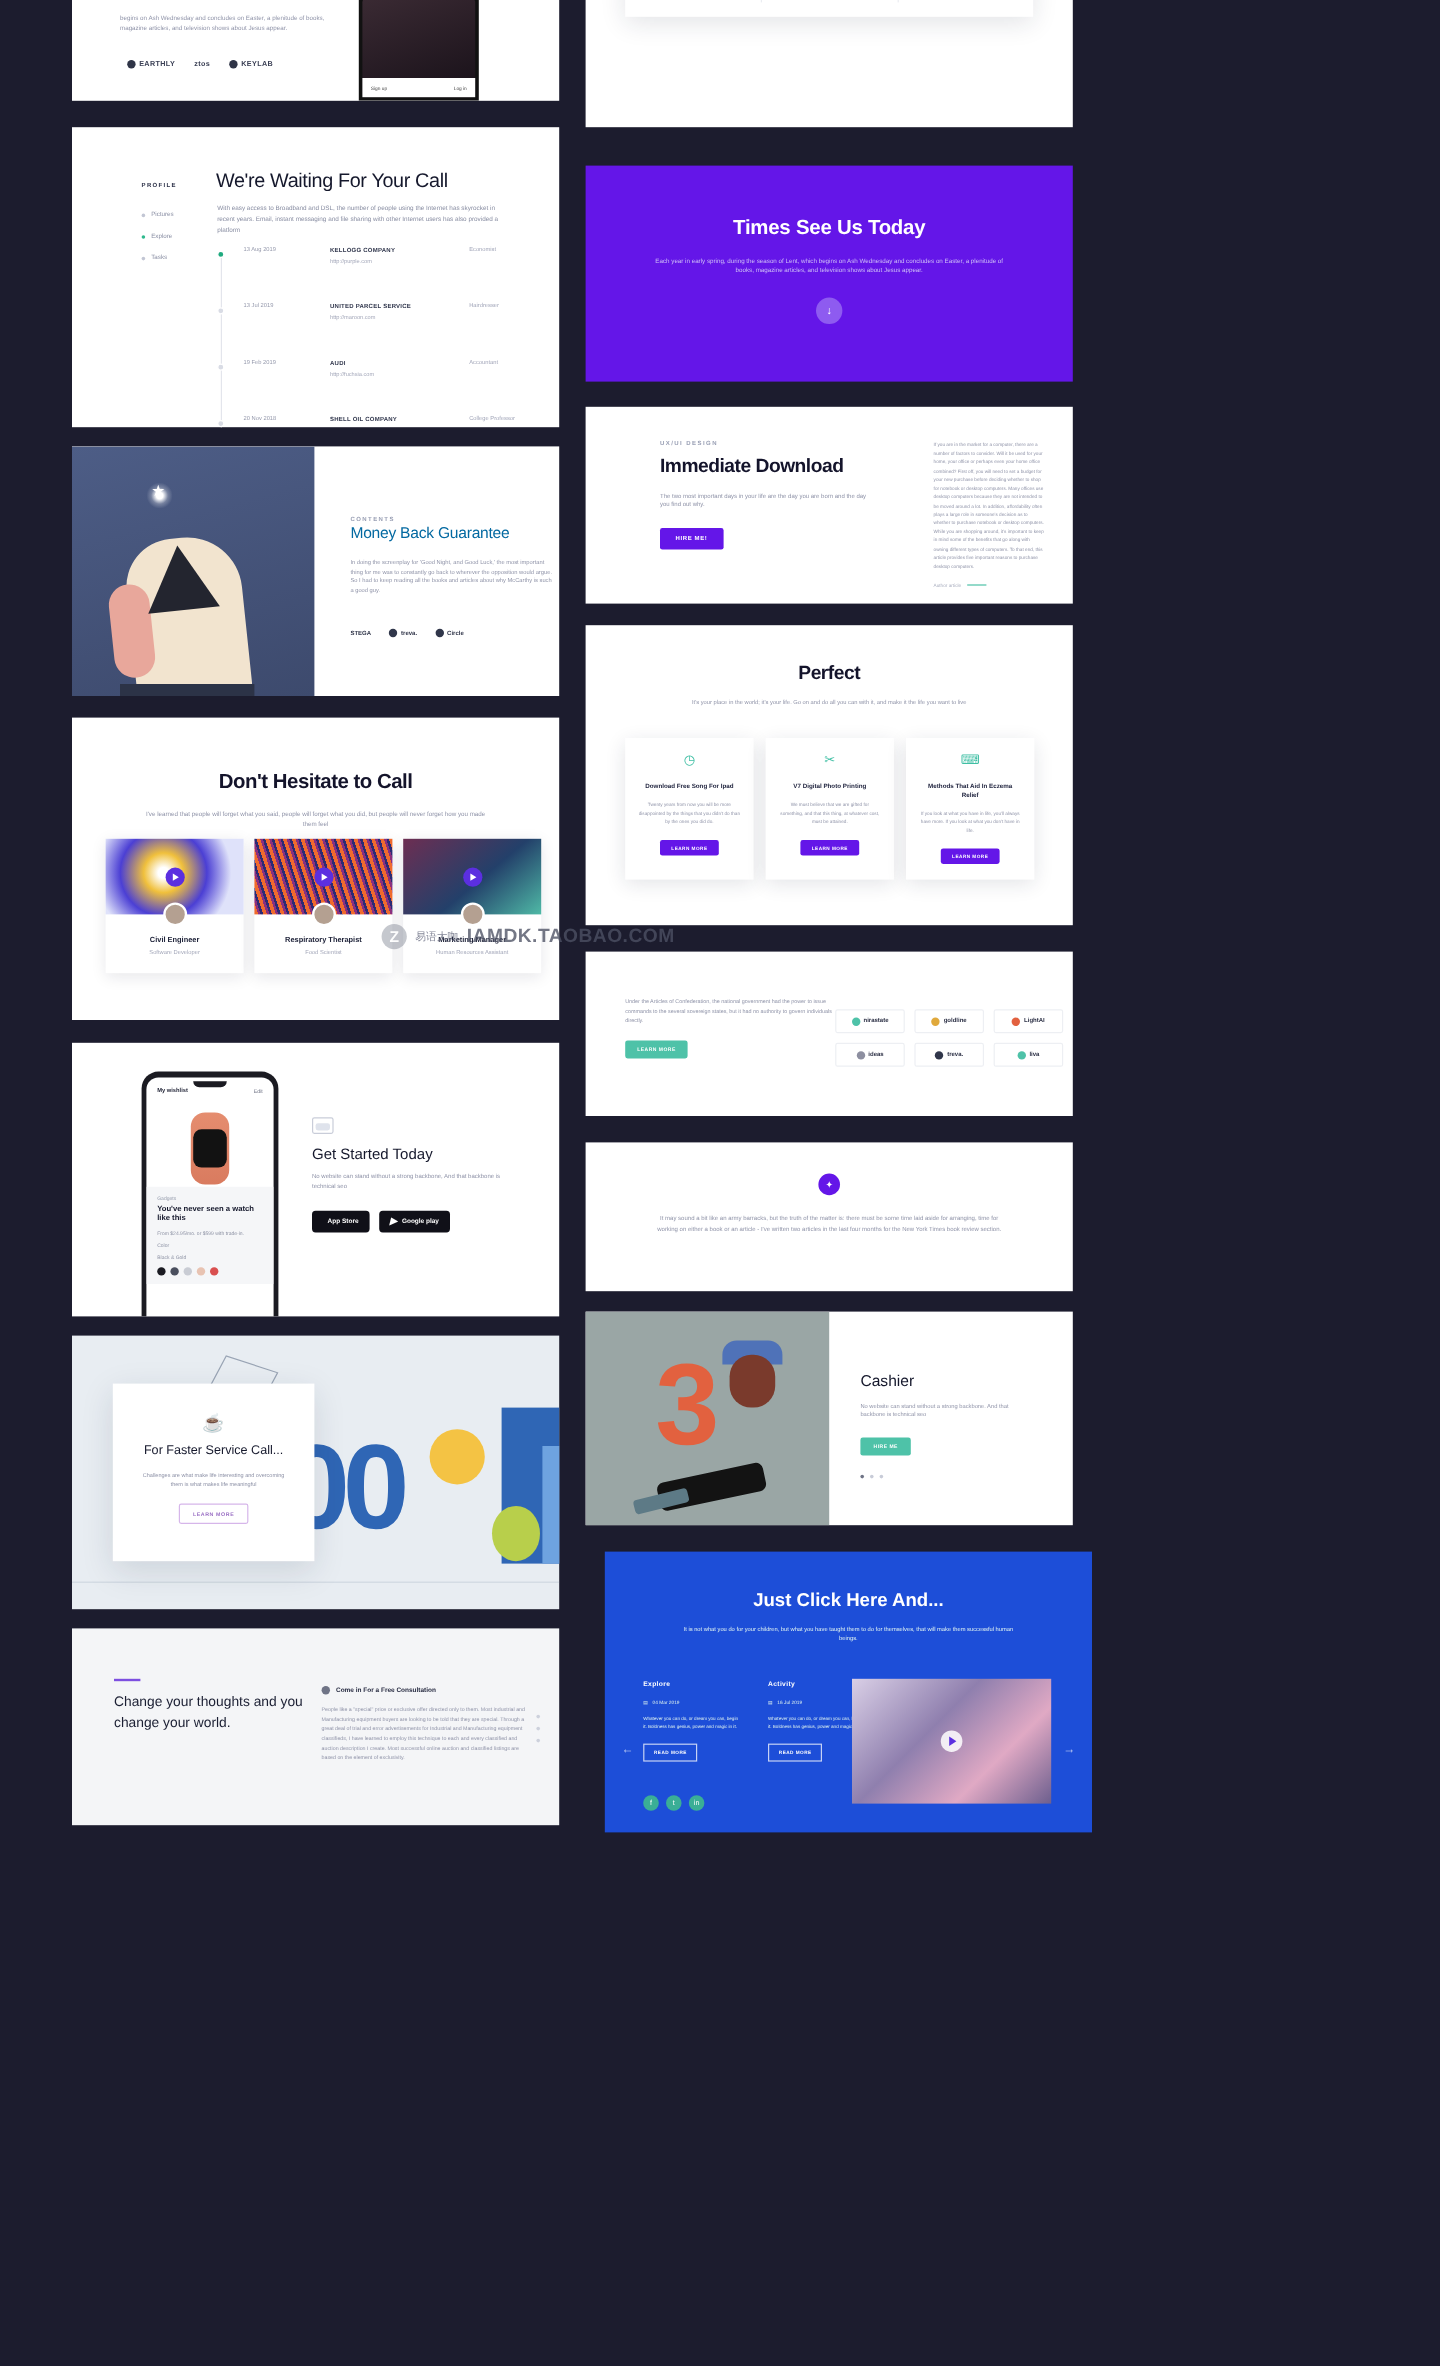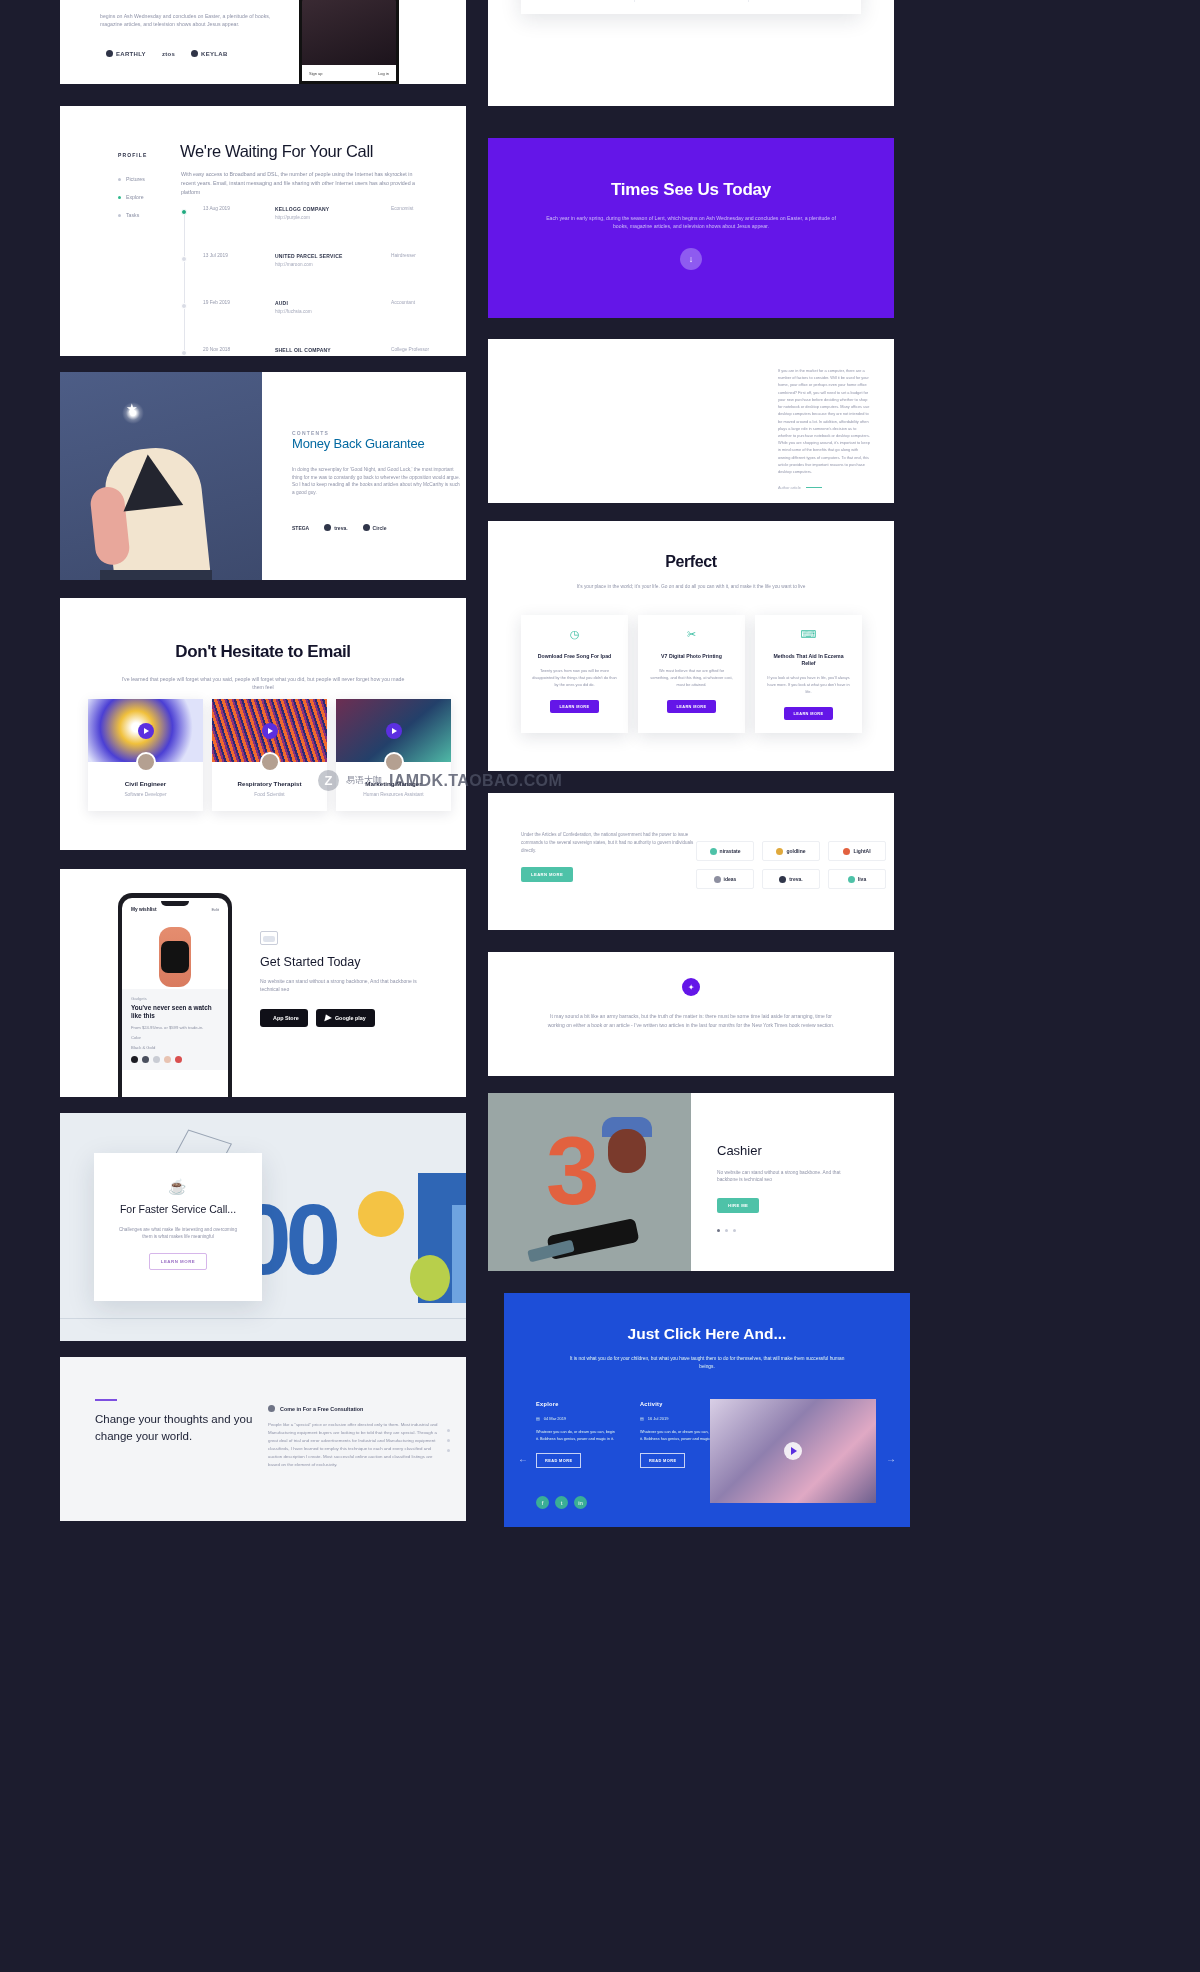--- a/index.html
+++ b/index.html
@@ -324,21 +324,21 @@
           </span>
         <span>
             <i></i>
             <span>Circle</span>
           </span>
       </div>
     </div>
   </div>
 
   <div class="card center" id="c4">
-    <h2 class="h1">Don't Hesitate to Email</h2>
+    <h2 class="h1">Don't Hesitate to Call</h2>
     <div class="p">I've learned that people will forget what you said, people will forget what you did, but people will never forget how you made them feel</div>
     <div class="cards">
       <div class="pc">
         <div class="thumb t1">
           <div class="play"></div>
           <div class="av"></div>
         </div>
         <div class="meta">
             <b>Civil Engineer</b>
             <s>Software Developer</s>
@@ -471,20 +471,26 @@
     </div>
   </div>
 
   <div class="card" id="r2">
     <h2>Times See Us Today</h2>
     <div class="p">Each year in early spring, during the season of Lent, which begins on Ash Wednesday and concludes on Easter, a plenitude of books, magazine articles, and television shows about Jesus appear.</div>
     <div class="circ">↓</div>
   </div>
 
   <div class="card" id="r3">
+    <div class="l">
+      <div class="eyebrow">UX/UI DESIGN</div>
+      <h2>Immediate Download</h2>
+      <div class="p">The two most important days in your life are the day you are born and the day you find out why.</div>
+      <span class="btn">HIRE ME!</span>
+    </div>
     <div class="r">
       <div class="p">If you are in the market for a computer, there are a number of factors to consider. Will it be used for your home, your office or perhaps even your home office combined? First off, you will need to set a budget for your new purchase before deciding whether to shop for notebook or desktop computers. Many offices use desktop computers because they are not intended to be moved around a lot. In addition, affordability often plays a large role in someone's decision as to whether to purchase notebook or desktop computers. While you are shopping around, it's important to keep in mind some of the benefits that go along with owning different types of computers. To that end, this article provides five important reasons to purchase desktop computers.</div>
       <div class="auth">
           <span>Author article</span>
           <i></i>
         </div>
     </div>
   </div>
 
   <div class="card center" id="r4">

